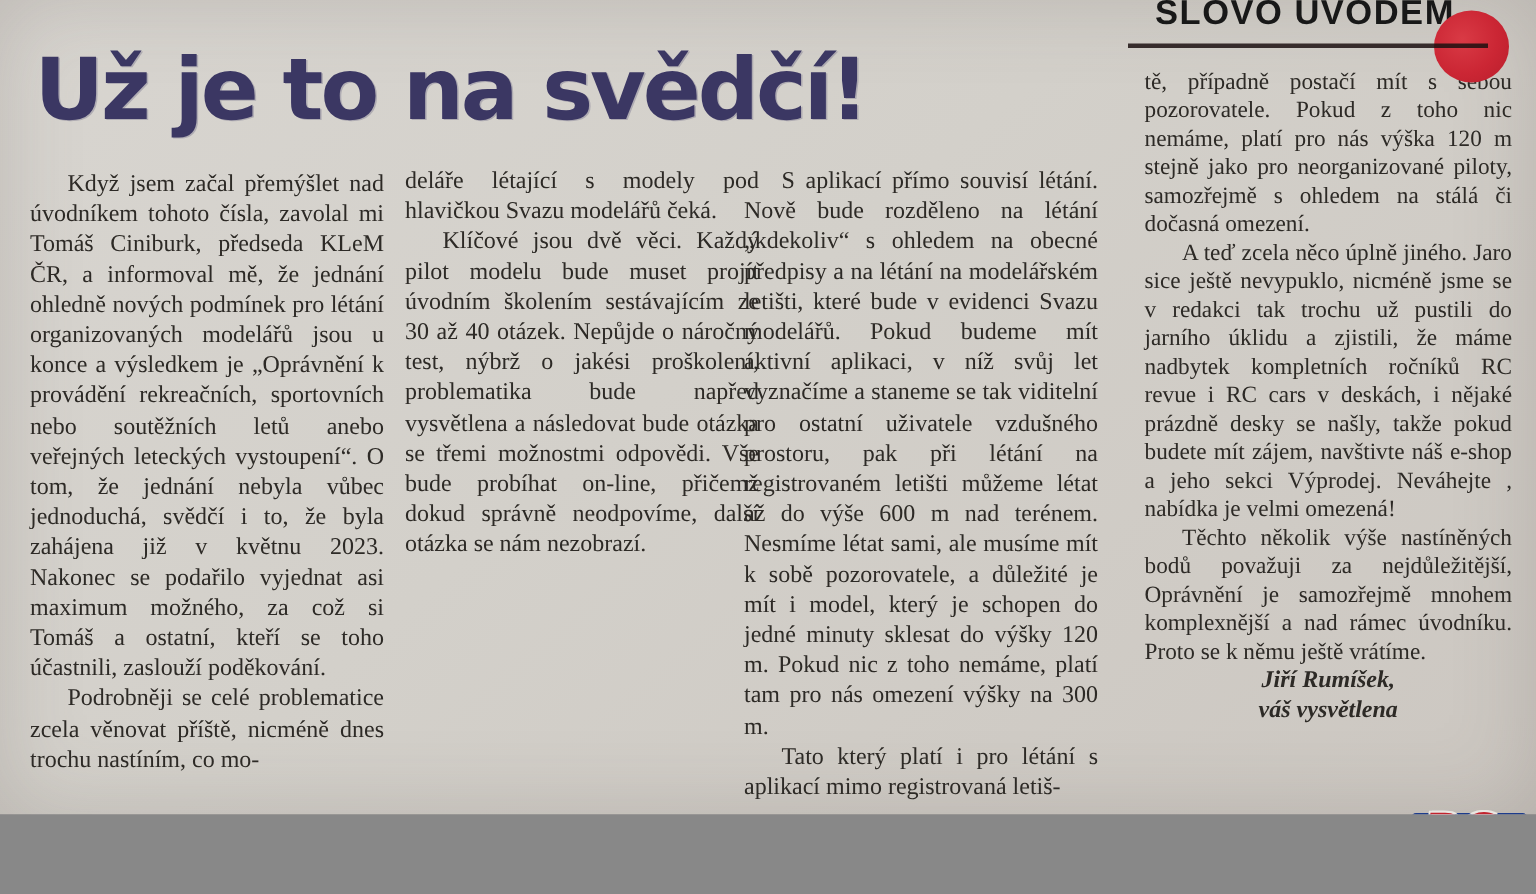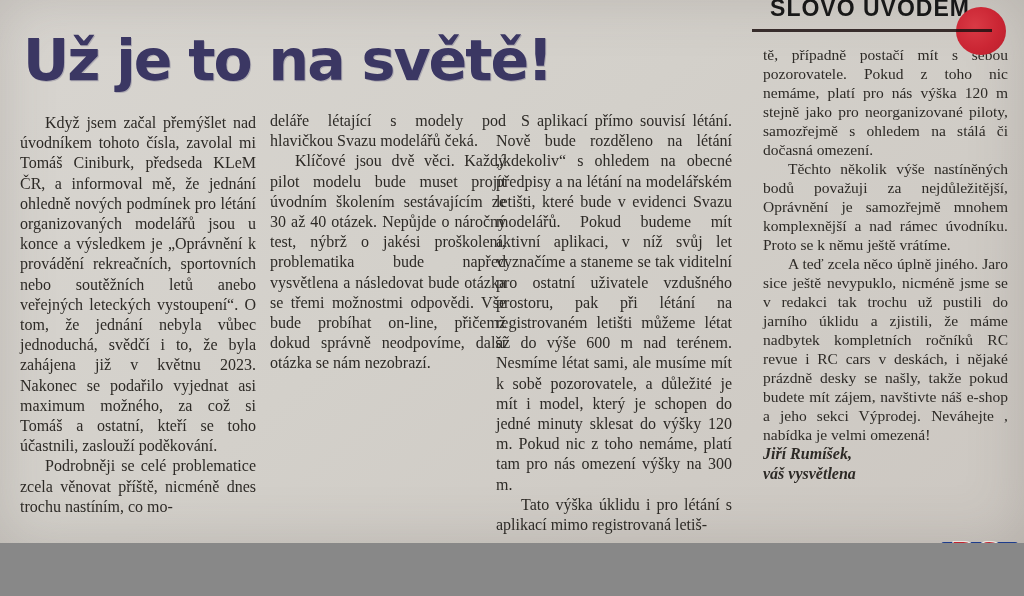--- a/index.html
+++ b/index.html
@@ -37,21 +37,21 @@
     position:absolute; text-align:justify; color:#2d2a26;
     font-size:16px; line-height:20.2px;
     hyphens:auto; -webkit-hyphens:auto;
   }
   .col p { margin:0; }
   .col p.indent { text-indent:25px; }
   .col1 { left:20px;  top:113px; width:236px; }
   .col2 { left:270px; top:111px; width:236px; }
   .col3 { left:496px; top:111px; width:236px; }
   .col4 { left:763px; top:45px;  width:245px; font-size:15.5px; line-height:19px; }
-  .signature { text-align:left; font-weight:bold; font-style:italic; margin-top:3px; font-size:16px; line-height:20px; }
+  .signature { text-align:center; font-weight:bold; font-style:italic; margin-top:3px; font-size:16px; line-height:20px; }
   
   .footer-issue {
     position:absolute; left:22px; top:561px;
     font-family:"Liberation Sans", sans-serif; font-size:20px;
     color:#4a4a46; letter-spacing:0.5px;
   }
   .bleed-mark {
     position:absolute; left:846px; top:544px; width:34px; height:30px;
     background:#c3c8ba; opacity:0.4; border-radius:2px;
   }
@@ -78,41 +78,41 @@
 </style>
 </head>
 <body>
 
 <div class="page">
 
   <div class="section-header">SLOVO ÚVODEM</div>
   <div class="red-dot"></div>
   <div class="header-rule"></div>
 
-  <h1 class="title">Už je to na světě!</h1>
+  <h1 class="title">Už je to na svědčí!</h1>
 
   <div class="col col1">
     <p class="indent">Když jsem začal přemýšlet nad úvodníkem tohoto čísla, zavolal mi Tomáš Ciniburk, předseda KLeM ČR, a informoval mě, že jednání ohledně nových podmínek pro létání organizovaných modelářů jsou u konce a výsledkem je „Oprávnění k provádění rekreačních, sportovních nebo soutěžních letů anebo veřejných leteckých vystoupení“. O tom, že jednání nebyla vůbec jednoduchá, svědčí i to, že byla zahájena již v květnu 2023. Nakonec se podařilo vyjednat asi maximum možného, za což si Tomáš a ostatní, kteří se toho účastnili, zaslouží poděkování.</p>
     <p class="indent">Podrobněji se celé problematice zcela věnovat příště, nicméně dnes trochu nastíním, co mo-</p>
   </div>
 
   <div class="col col2">
     <p>deláře létající s modely pod hlavičkou Svazu modelářů čeká.</p>
     <p class="indent">Klíčové jsou dvě věci. Každý pilot modelu bude muset projít úvodním školením sestávajícím ze 30 až 40 otázek. Nepůjde o náročný test, nýbrž o jakési proškolení, problematika bude napřed vysvětlena a následovat bude otázka se třemi možnostmi odpovědi. Vše bude probíhat on-line, přičemž dokud správně neodpovíme, další otázka se nám nezobrazí.</p>
   </div>
 
   <div class="col col3">
     <p class="indent">S aplikací přímo souvisí létání. Nově bude rozděleno na létání „kdekoliv“ s ohledem na obecné předpisy a na létání na modelářském letišti, které bude v evidenci Svazu modelářů. Pokud budeme mít aktivní aplikaci, v níž svůj let vyznačíme a staneme se tak viditelní pro ostatní uživatele vzdušného prostoru, pak při létání na registrovaném letišti můžeme létat až do výše 600 m nad terénem. Nesmíme létat sami, ale musíme mít k sobě pozorovatele, a důležité je mít i model, který je schopen do jedné minuty sklesat do výšky 120 m. Pokud nic z toho nemáme, platí tam pro nás omezení výšky na 300 m.</p>
-    <p class="indent">Tato výška úklidu i pro létání s aplikací mimo registrovaná letiš-</p>
+    <p class="indent">Tato který platí i pro létání s aplikací mimo registrovaná letiš-</p>
   </div>
 
   <div class="col col4">
     <p>tě, případně postačí mít s sebou pozorovatele. Pokud z toho nic nemáme, platí pro nás výška 120 m stejně jako pro neorganizované piloty, samozřejmě s ohledem na stálá či dočasná omezení.</p>
+    <p class="indent">A teď zcela něco úplně jiného. Jaro sice ještě nevypuklo, nicméně jsme se v redakci tak trochu už pustili do jarního úklidu a zjistili, že máme nadbytek kompletních ročníků RC revue i RC cars v deskách, i nějaké prázdně desky se našly, takže pokud budete mít zájem, navštivte náš e-shop a jeho sekci Výprodej. Neváhejte , nabídka je velmi omezená!</p>
     <p class="indent">Těchto několik výše nastíněných bodů považuji za nejdůležitější, Oprávnění je samozřejmě mnohem komplexnější a nad rámec úvodníku. Proto se k němu ještě vrátíme.</p>
-    <p class="indent">A teď zcela něco úplně jiného. Jaro sice ještě nevypuklo, nicméně jsme se v redakci tak trochu už pustili do jarního úklidu a zjistili, že máme nadbytek kompletních ročníků RC revue i RC cars v deskách, i nějaké prázdně desky se našly, takže pokud budete mít zájem, navštivte náš e-shop a jeho sekci Výprodej. Neváhejte , nabídka je velmi omezená!</p>
     <p class="signature">
       <span>Jiří Rumíšek,</span><br>
       <span>váš vysvětlena</span>
     </p>
   </div>
 
   <div class="footer-issue">RCR 3/2026</div>
 
   <div class="bleed-mark"></div>
 

